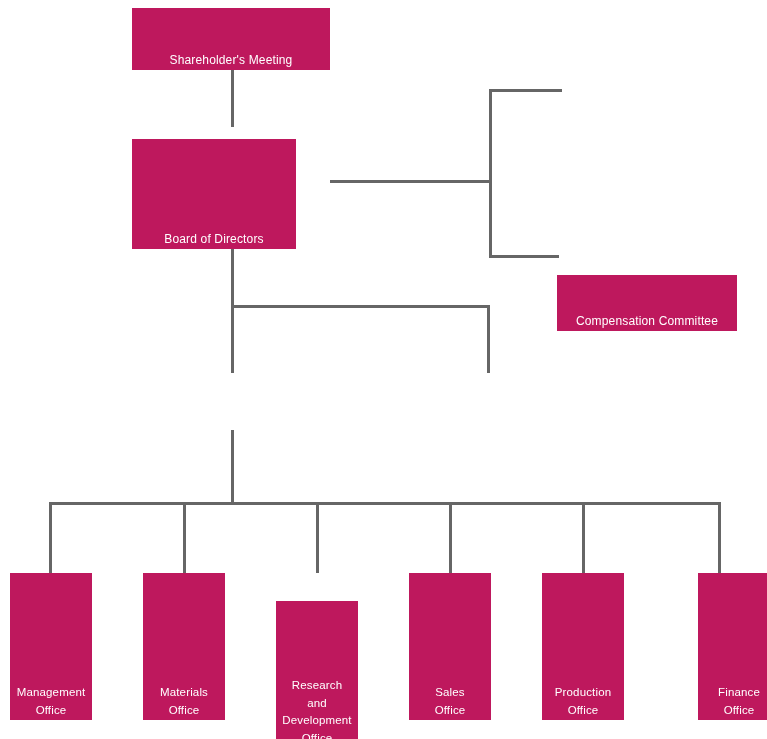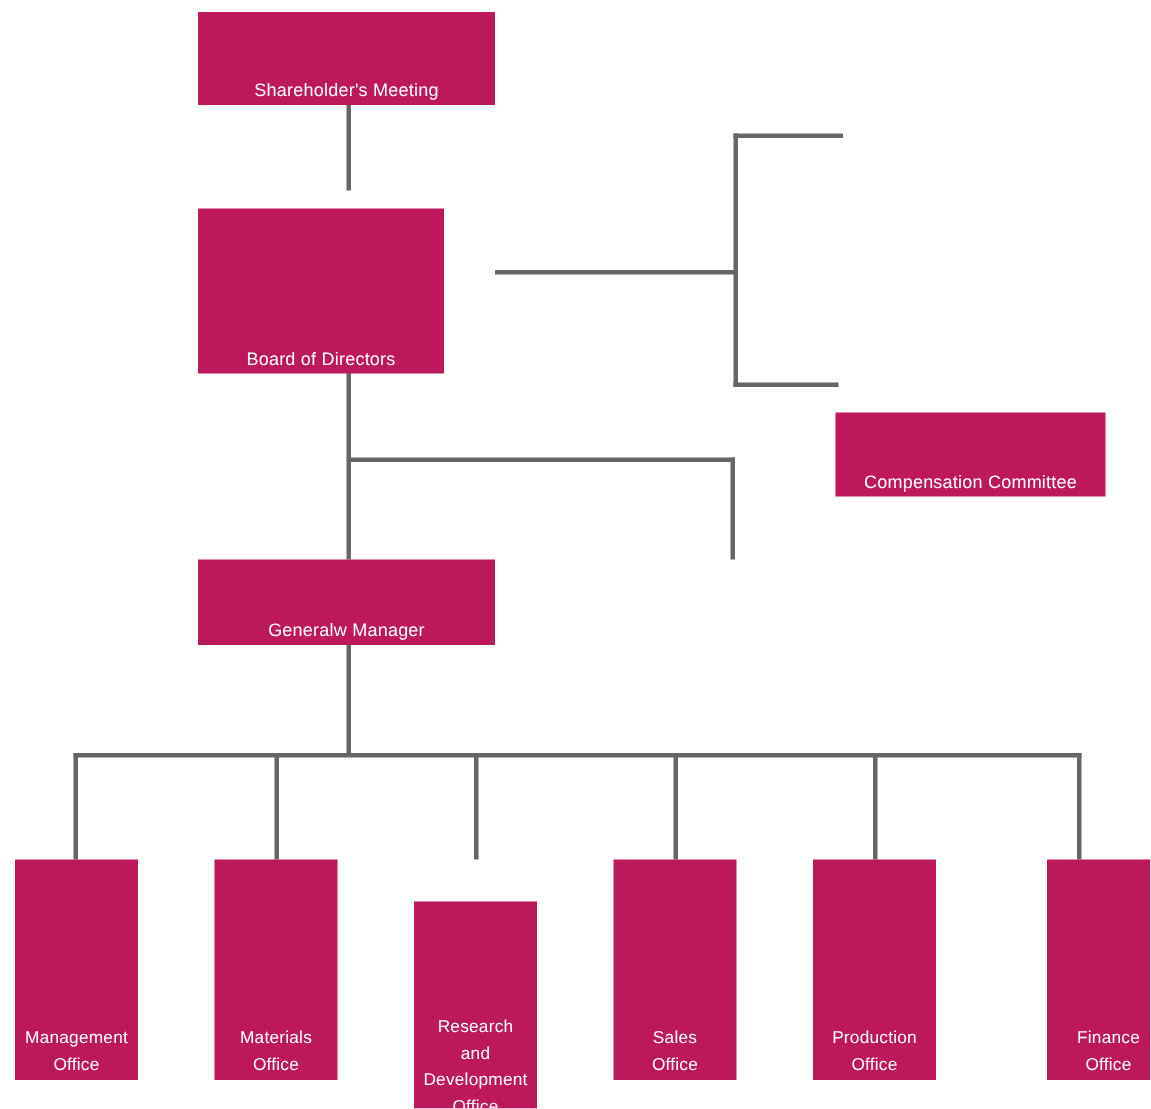--- a/index.html
+++ b/index.html
@@ -80,23 +80,20 @@
 
   <div class="node" style="left:132px; top:139px; width:164px; height:110px;">
     <span class="node-label big">Board of Directors</span>
   </div>
 
 
   <div class="node" style="left:557px; top:229px; width:180px; height:56px;margin-top:46px;">
     <span class="node-label big">Compensation Committee</span>
   </div>
 
-  <div class="node" style="left:132px; top:373px; width:198px; height:57px;">
-    <span class="node-label big">Generalw Manager</span>
-  </div>
 
 
   <div class="node" style="left:10px; top:573px; width:82px; height:147px;">
     <span class="node-label">Management
 Office</span>
   </div>
 
   <div class="node" style="left:143px; top:573px; width:82px; height:147px;">
     <span class="node-label">Materials
 Office</span>

